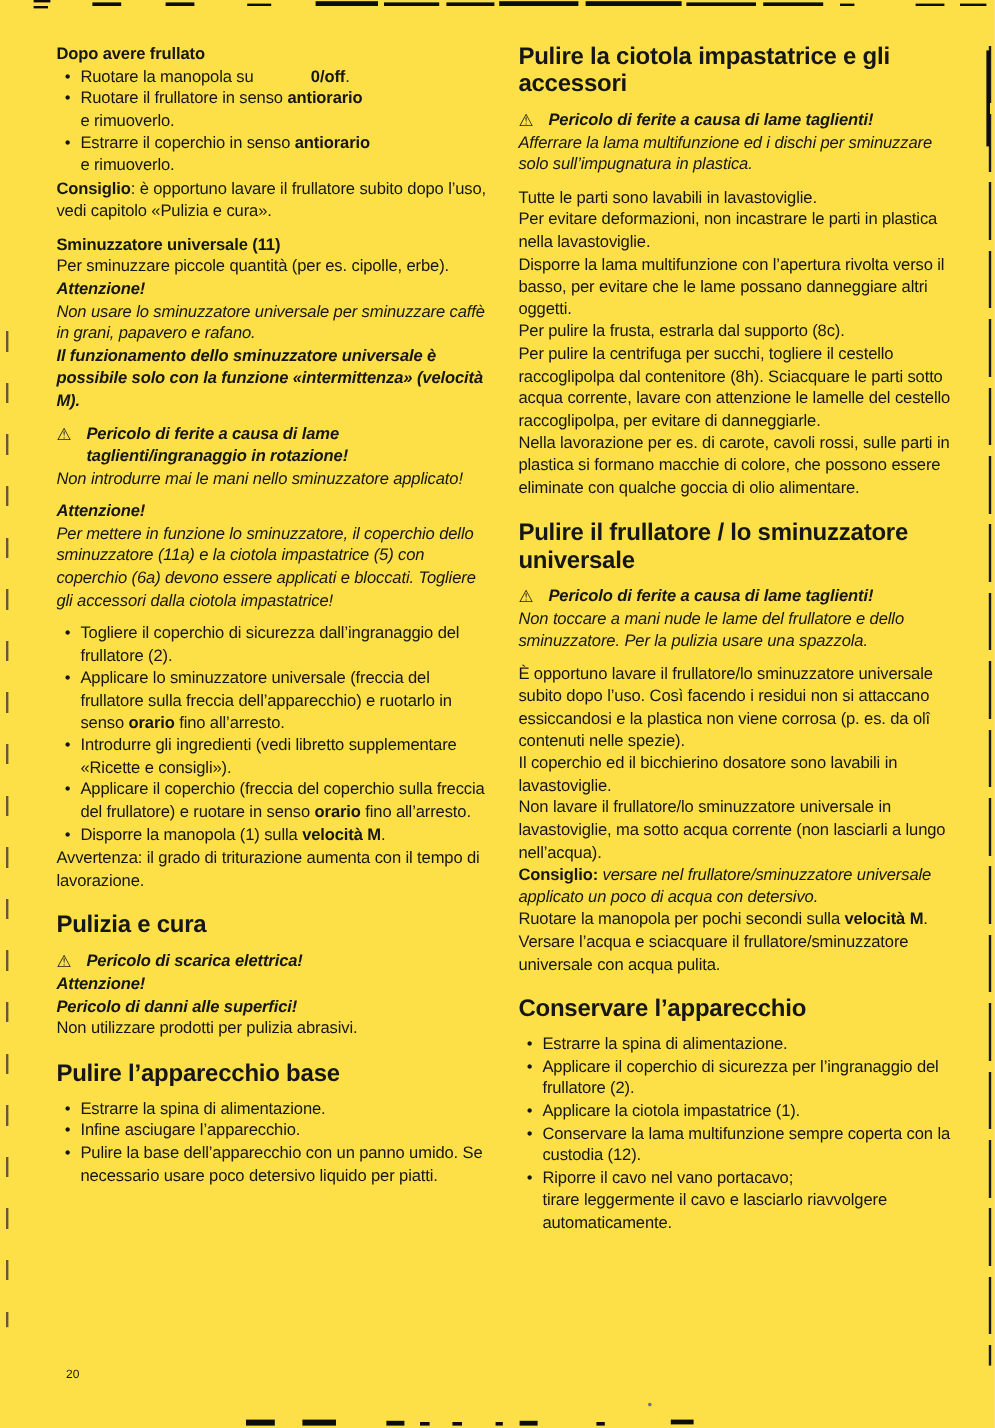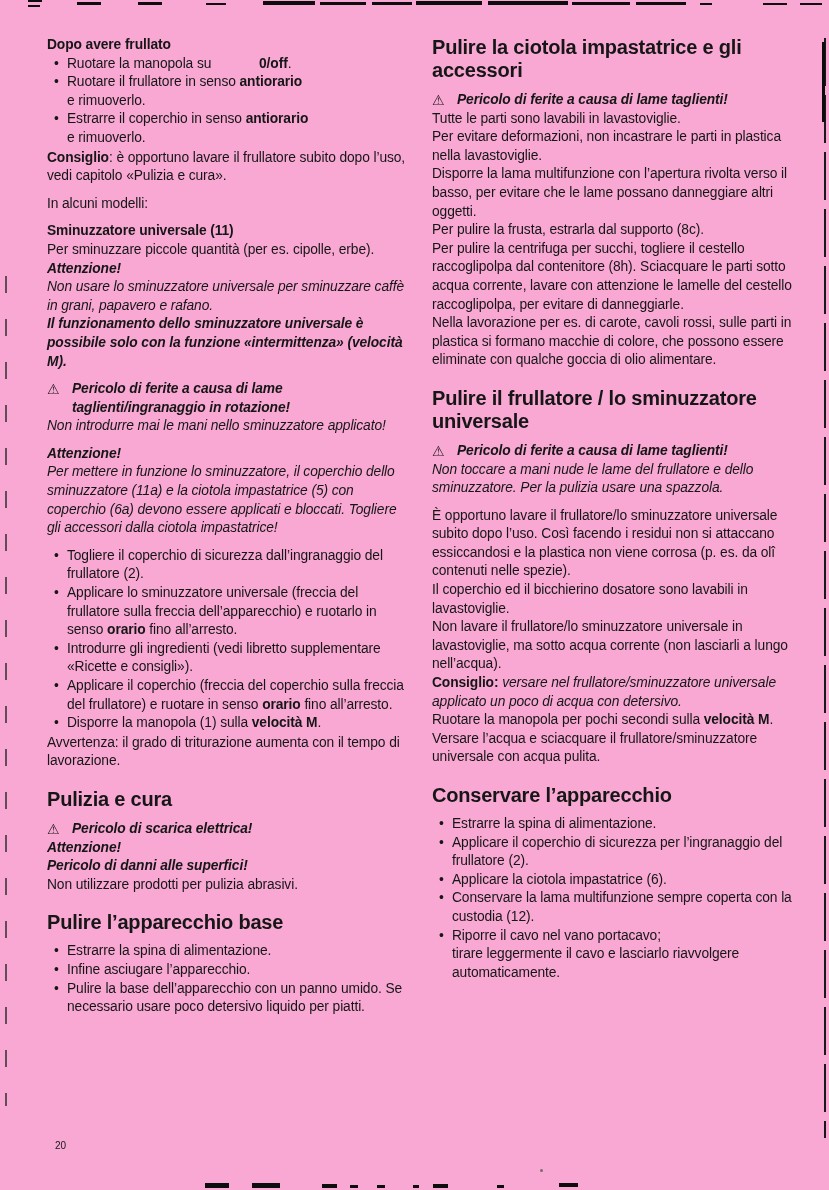--- a/index.html
+++ b/index.html
@@ -1,19 +1,19 @@
 <!DOCTYPE html>
 <html lang="it"><head>
 <meta charset="utf-8">
 <style>
   html,body{margin:0;padding:0;background:#e8e8e6;}
   #page{
     position:relative;
     width:829px;height:1190px;
-    background:#f9a8d4;
+    background:#fde047;
     overflow:hidden;
     font-family:"Liberation Sans","DejaVu Sans",sans-serif;
     color:#161616;
   }
   .col{position:absolute;top:36px;font-size:13.8px;line-height:18.6px;letter-spacing:-0.1px;}
   #col-left{left:47px;width:363px;}
   #col-right{left:432px;width:372px;}
   .col > :first-child{margin-top:0;}
 
   h2.h2{font-size:20px;line-height:23px;font-weight:700;margin:17px 0 8px 0;letter-spacing:-0.2px;}
@@ -81,21 +81,20 @@
   <div class="dot-art" style="left:540px;top:1169px;width:3px;height:3px"></div>
 
   <div class="col" id="col-left">
       <h3 class="h3">Dopo avere frullato</h3>
       <ul class="list">
         <li><span>Ruotare la manopola su </span><span style="font-weight: 700; margin-left: 44px;">0/off</span><span>.</span></li>
         <li><span>Ruotare il frullatore in senso </span><span style="font-weight: 700;">antiorario</span><br><span>e rimuoverlo.</span></li>
         <li><span>Estrarre il coperchio in senso </span><span style="font-weight: 700;">antiorario</span><br><span>e rimuoverlo.</span></li>
       </ul>
       <p class="para"><span style="font-weight: 700;">Consiglio</span><span>: è opportuno lavare il frullatore subito dopo l’uso, vedi capitolo «Pulizia e cura».</span></p>
-      <p class="para"><span>In alcuni modelli:</span></p>
       <h3 class="h3">Sminuzzatore universale (11)</h3>
       <p class="para"><span>Per sminuzzare piccole quantità (per es. cipolle, erbe).</span><br><span style="font-weight: 700; font-style: italic;">Attenzione!</span><br><span style="font-style: italic;">Non usare lo sminuzzatore universale per sminuzzare caffè in grani, papavero e rafano.</span><br><span style="font-weight: 700; font-style: italic;">Il funzionamento dello sminuzzatore universale è possibile solo con la funzione «intermittenza» (velocità M).</span></p>
       <p class="warn"><span class="warn-icon">⚠</span><span style="font-weight: 700; font-style: italic;">Pericolo di ferite a causa di lame taglienti/ingranaggio in rotazione!</span></p>
       <p class="para"><span style="font-style: italic;">Non introdurre mai le mani nello sminuzzatore applicato!</span></p>
       <p class="para"><span style="font-weight: 700; font-style: italic;">Attenzione!</span><br><span style="font-style: italic;">Per mettere in funzione lo sminuzzatore, il coperchio dello sminuzzatore (11a) e la ciotola impastatrice (5) con coperchio (6a) devono essere applicati e bloccati. Togliere gli accessori dalla ciotola impastatrice!</span></p>
       <ul class="list">
         <li><span>Togliere il coperchio di sicurezza dall’ingranaggio del frullatore (2).</span></li>
         <li><span>Applicare lo sminuzzatore universale (freccia del frullatore sulla freccia dell’apparecchio) e ruotarlo in senso </span><span style="font-weight: 700;">orario</span><span>  fino all’arresto.</span></li>
         <li><span>Introdurre gli ingredienti (vedi libretto supplementare «Ricette e consigli»).</span></li>
         <li><span>Applicare il coperchio (freccia del coperchio sulla freccia del frullatore) e ruotare in senso </span><span style="font-weight: 700;">orario</span><span> fino all’arresto.</span></li>
@@ -108,29 +107,30 @@
       <h2 class="h2">Pulire l’apparecchio base</h2>
       <ul class="list">
         <li><span>Estrarre la spina di alimentazione.</span></li>
         <li><span>Infine asciugare l’apparecchio.</span></li>
         <li><span>Pulire la base dell’apparecchio con un panno umido. Se necessario usare poco detersivo liquido per piatti.</span></li>
       </ul>
     </div>
   <div class="col" id="col-right">
       <h2 class="h2">Pulire la ciotola impastatrice e gli accessori</h2>
       <p class="warn"><span class="warn-icon">⚠</span><span style="font-weight: 700; font-style: italic;">Pericolo di ferite a causa di lame taglienti!</span></p>
+      <p class="para"><span style="font-style: italic;">Afferrare la lama multifunzione ed i dischi per sminuzzare solo sull’impugnatura in plastica.</span></p>
       <p class="para"><span>Tutte le parti sono lavabili in lavastoviglie.</span><br><span>Per evitare deformazioni, non incastrare le parti in plastica nella lavastoviglie.</span><br><span>Disporre la lama multifunzione con l’apertura rivolta verso il basso, per evitare che le lame possano danneggiare altri oggetti.</span><br><span>Per pulire la frusta, estrarla dal supporto (8c).</span><br><span>Per pulire la centrifuga per succhi, togliere il cestello raccoglipolpa dal contenitore (8h). Sciacquare le parti sotto acqua corrente, lavare con attenzione le lamelle del cestello raccoglipolpa, per evitare di danneggiarle.</span><br><span>Nella lavorazione per es. di carote, cavoli rossi, sulle parti in plastica si formano macchie di colore, che possono essere eliminate con qualche goccia di olio alimentare.</span></p>
       <h2 class="h2">Pulire il frullatore / lo sminuzzatore universale</h2>
       <p class="warn"><span class="warn-icon">⚠</span><span style="font-weight: 700; font-style: italic;">Pericolo di ferite a causa di lame taglienti!</span></p>
       <p class="para"><span style="font-style: italic;">Non toccare a mani nude le lame del frullatore e dello sminuzzatore. Per la pulizia usare una spazzola.</span></p>
       <p class="para"><span>È opportuno lavare il frullatore/lo sminuzzatore universale subito dopo l’uso. Così facendo i residui non si attaccano essiccandosi e la plastica non viene corrosa (p. es. da olî contenuti nelle spezie).</span><br><span>Il coperchio ed il bicchierino dosatore sono lavabili in lavastoviglie.</span><br><span>Non lavare il frullatore/lo sminuzzatore universale in lavastoviglie, ma sotto acqua corrente (non lasciarli a lungo nell’acqua).</span><br><span style="font-weight: 700;">Consiglio:</span><span style="font-style: italic;"> versare nel frullatore/sminuzzatore universale applicato un poco di acqua con detersivo.</span><br><span>Ruotare la manopola per pochi secondi sulla </span><span style="font-weight: 700;">velocità M</span><span>. Versare l’acqua e sciacquare il frullatore/sminuzzatore universale con acqua pulita.</span></p>
       <h2 class="h2">Conservare l’apparecchio</h2>
       <ul class="list">
         <li><span>Estrarre la spina di alimentazione.</span></li>
         <li><span>Applicare il coperchio di sicurezza per l’ingranaggio del frullatore (2).</span></li>
-        <li><span>Applicare la ciotola impastatrice (6).</span></li>
+        <li><span>Applicare la ciotola impastatrice (1).</span></li>
         <li><span>Conservare la lama multifunzione sempre coperta con la custodia (12).</span></li>
         <li><span>Riporre il cavo nel vano portacavo;</span><br><span>tirare leggermente il cavo e lasciarlo riavvolgere automaticamente.</span></li>
       </ul>
     </div>
 
   <div id="footer-page-number">20</div>
 </div>
 
 </body></html>

